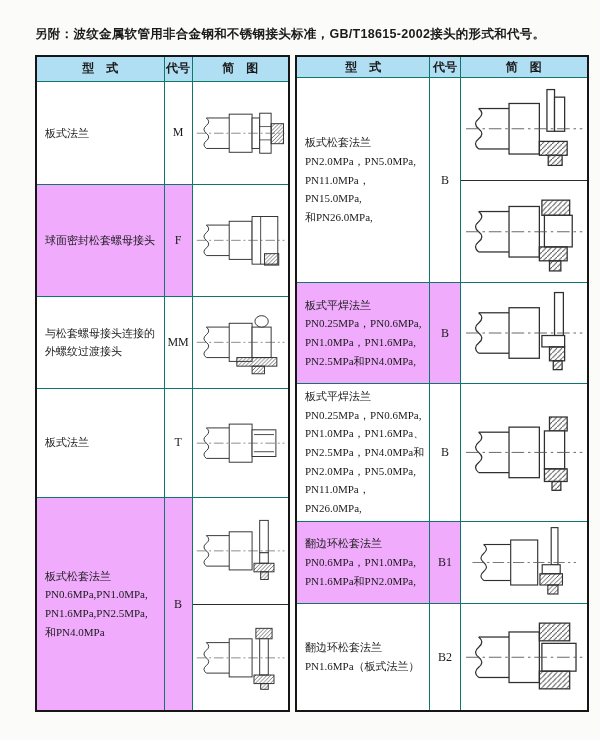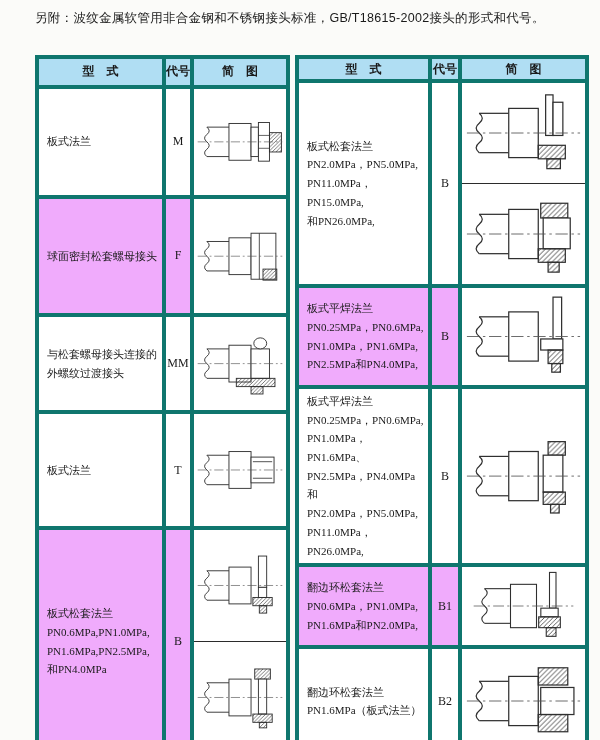--- a/index.html
+++ b/index.html
@@ -6,28 +6,28 @@
   body{
     width:600px;height:740px;
     background:#fbfbf9;
     font-family:"Liberation Sans",sans-serif;
     color:#1a1a1a;
     position:relative;
     overflow:hidden;
   }
   .page{position:absolute;inset:0;}
   .doc-title{
-    position:absolute;left:35px;top:10px;width:545px;
-    font-size:12.5px;font-weight:normal;letter-spacing:.3px;
+    position:absolute;left:35px;top:26px;width:545px;
+    font-size:12.5px;font-weight:bold;letter-spacing:.3px;
     font-family:"Liberation Sans",sans-serif;
   }
   .tables{position:absolute;left:35px;top:55px;display:flex;gap:5px;}
   table{border-collapse:collapse;table-layout:fixed;}
   table.t{border:2px solid #161616;background:#fff;}
-  .t td,.t th{border:4px solid #0f766e;padding:0;overflow:hidden;}
+  .t td,.t th{border:1px solid #0f766e;padding:0;overflow:hidden;}
   .t th{
     background:#b0def3;height:20px;
     font-size:12px;font-weight:bold;text-align:center;
     font-family:"Liberation Serif",serif;
   }
   td.type{
     font-size:11px;line-height:1.7;
     padding:3px 4px 3px 8px;
     vertical-align:middle;text-align:left;
     white-space:pre-line;

